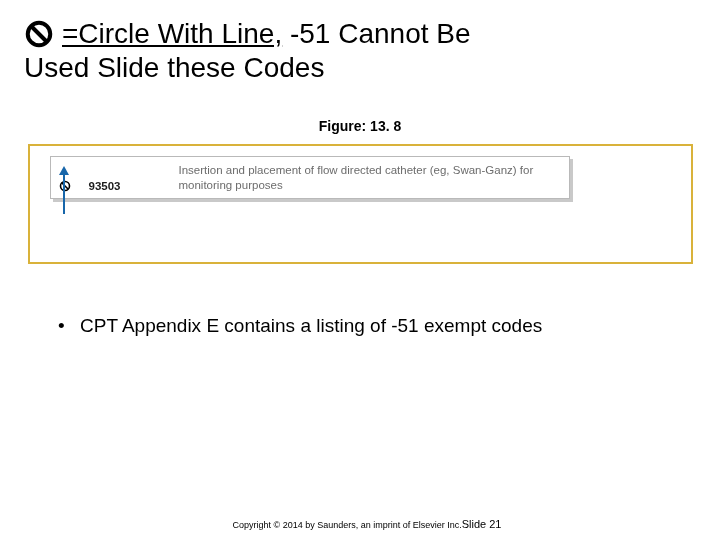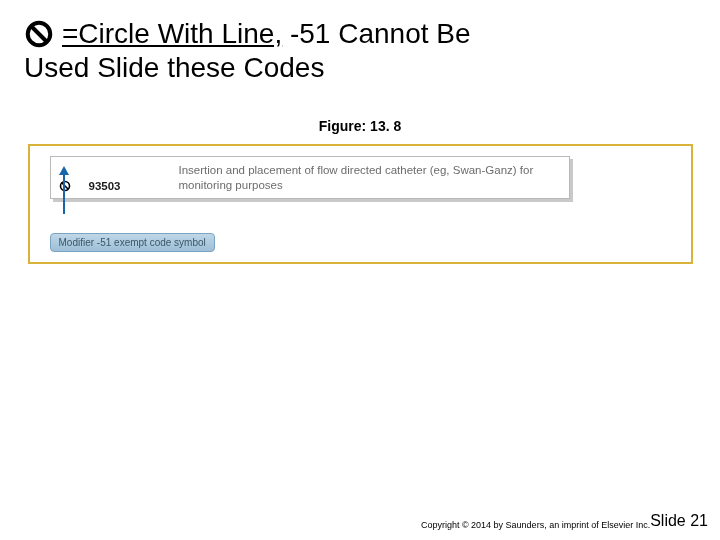--- a/index.html
+++ b/index.html
@@ -101,25 +101,25 @@
     content: "•";
     position: absolute; left: 0; top: 0;
     font-size: 19px;
   }
   .footer {
     position: absolute;
     bottom: 10px;
     left: 26px;
     right: 12px;
     display: flex;
-    justify-content: flex-end;
+    justify-content: center;
     align-items: flex-end;
     font-size: 9px;
   }
-  .slidenum { font-size: 16px; }
+  .slidenum { font-size: 11px; }
 </style>
 </head>
 <body>
 
 <div class="slide">
   <div class="title-row">
     <span class="nosym">
       <svg viewBox="0 0 24 24">
           <circle cx="12" cy="12" r="9" fill="none" stroke="#000" stroke-width="3.2"></circle>
           <line x1="6" y1="6" x2="18" y2="18" stroke="#000" stroke-width="3.2"></line>
@@ -138,23 +138,23 @@
       <span class="smallno">
         <svg viewBox="0 0 24 24">
             <circle cx="12" cy="12" r="9" fill="none" stroke="#000" stroke-width="3.2"></circle>
             <line x1="6" y1="6" x2="18" y2="18" stroke="#000" stroke-width="3.2"></line>
           </svg>
       </span>
       <span class="codenum">93503</span>
       <span class="codetext">Insertion and placement of flow directed catheter (eg, Swan-Ganz) for monitoring purposes</span>
     </div>
     <div class="arrow"></div>
-    <div class="pill">Modifier -51 exempt code symbol</div>
   </div>
 
   <ul class="bullets">
+    <li>CPT Appendix E contains a listing of -51 exempt codes</li>
   </ul>
 </div>
 
 <div class="footer">
   <span>Copyright © 2014 by Saunders, an imprint of Elsevier Inc.</span>
   <span class="slidenum">Slide 21</span>
 </div>
 
 </body></html>

